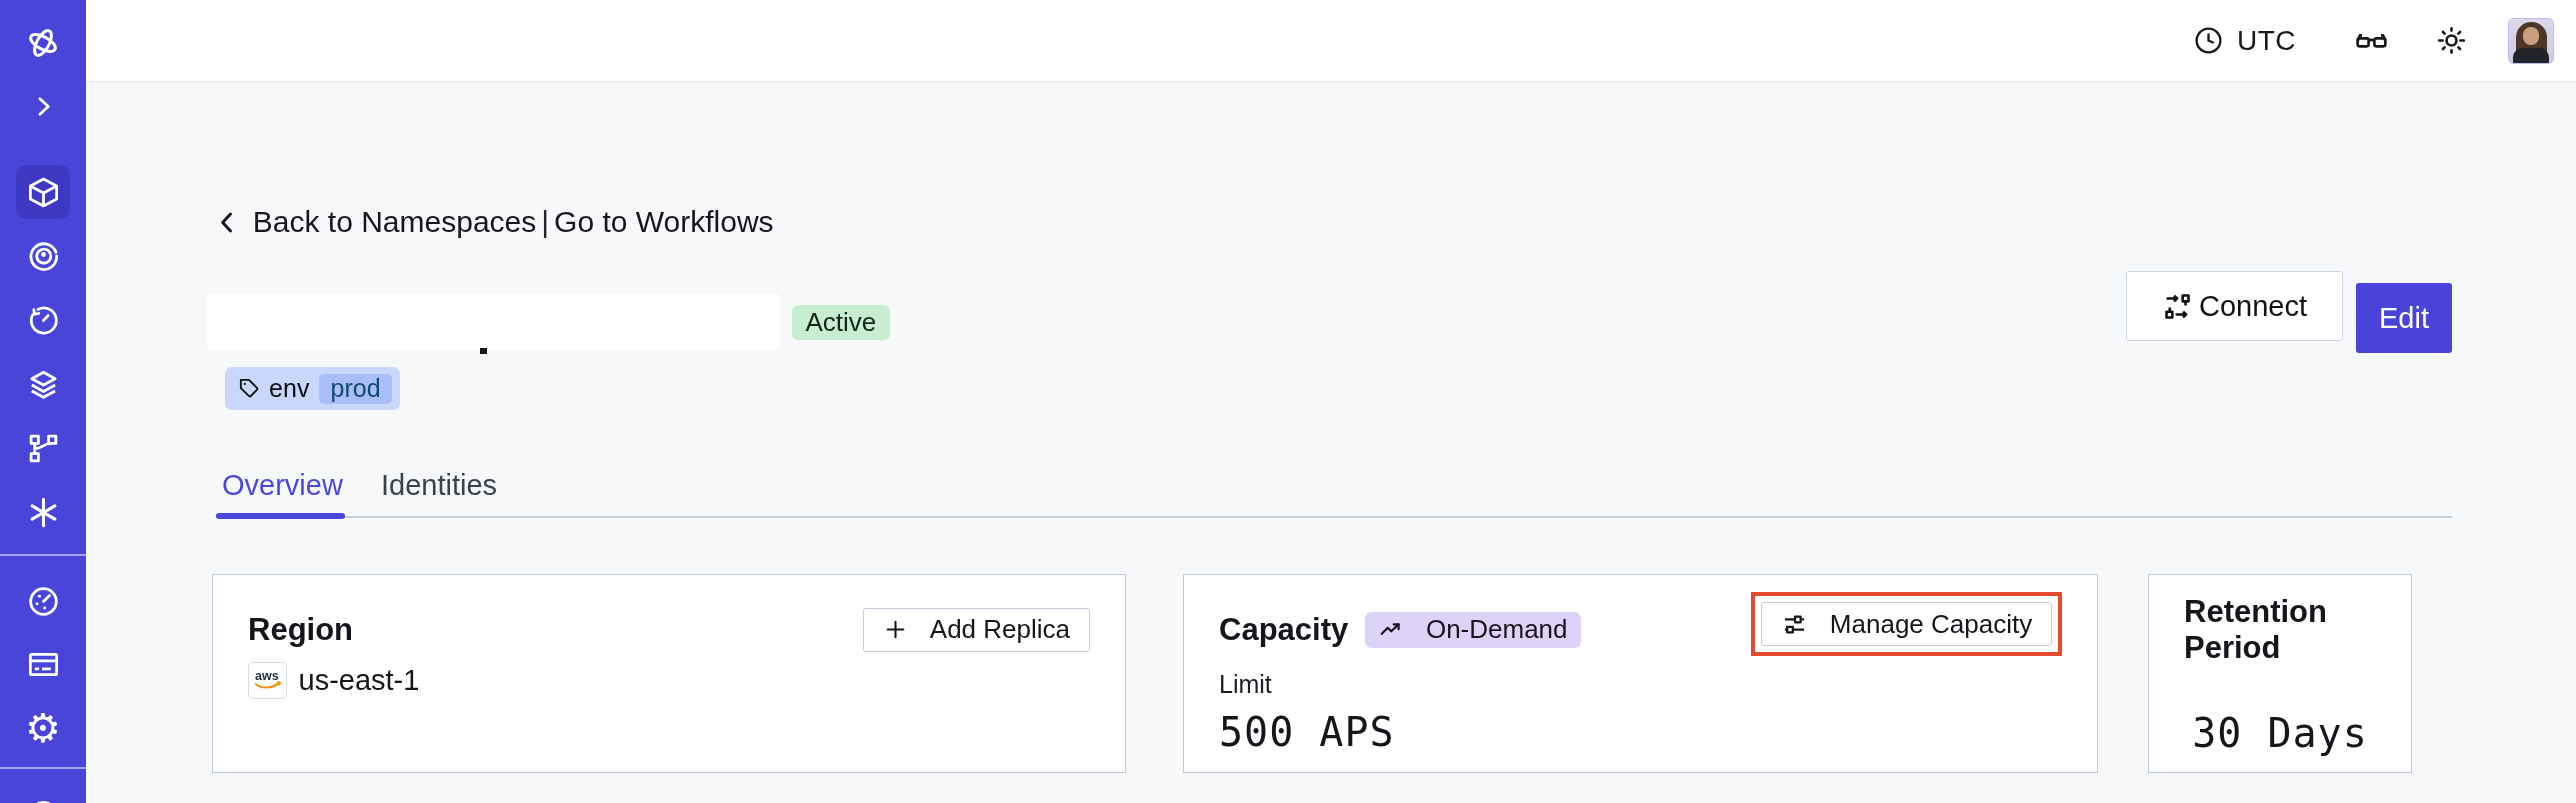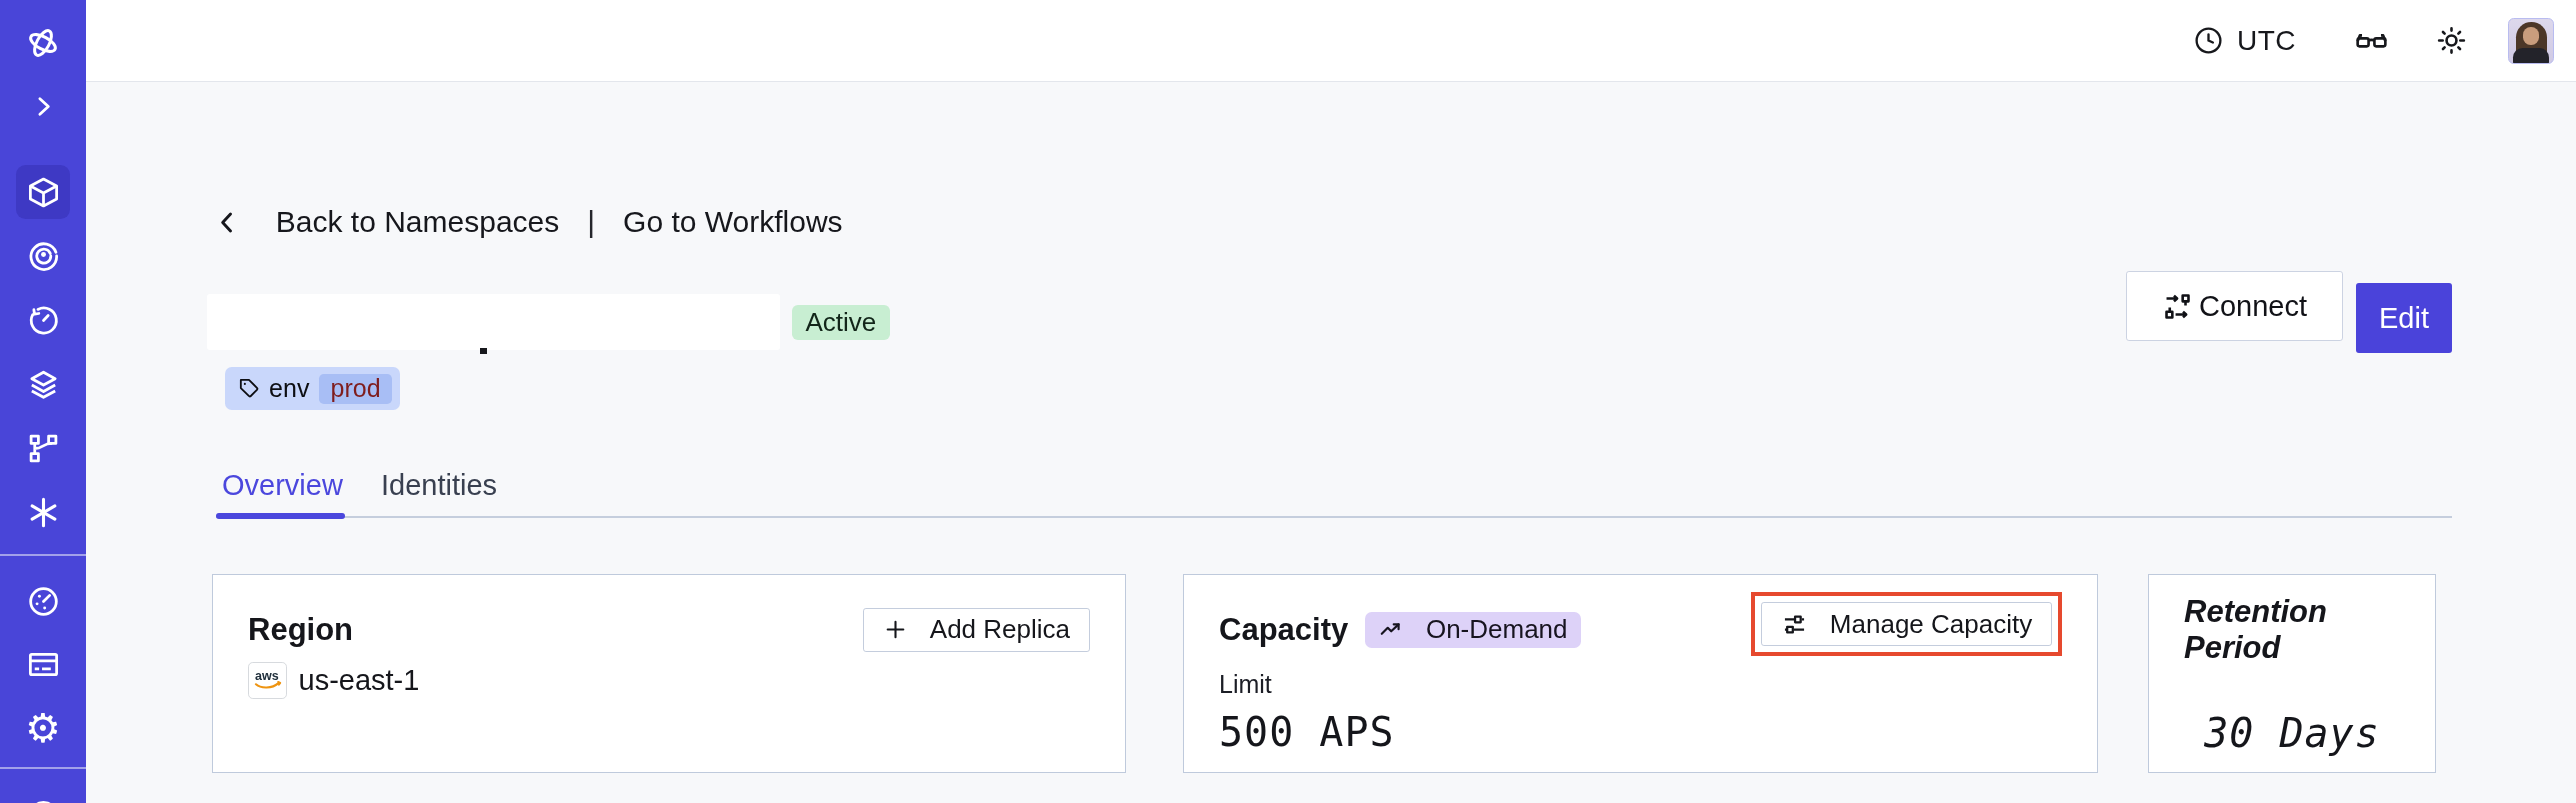--- a/index.html
+++ b/index.html
@@ -20,53 +20,53 @@
   .avatar .face{position:absolute;left:14.4px;top:8.6px;width:15.3px;height:18px;border-radius:7.7px;background:#c99d7d;}
   .avatar .body{position:absolute;left:3.8px;top:29px;width:36px;height:19px;border-radius:9.6px 9.6px 0 0;background:#23232a;}
   
   .sidebar{position:absolute;left:0;top:0;width:86px;height:804px;background:#4945d8;z-index:5;}
   .sb-item{position:absolute;left:0;width:86px;height:54px;display:flex;align-items:center;justify-content:center;cursor:pointer;}
   .sb-active-tile{position:absolute;left:16.3px;top:165px;width:54px;height:54px;border-radius:9.6px;background:#3e39c4;}
   .sb-divider{position:absolute;left:0;width:86px;height:1.9px;background:rgba(235,237,250,.55);}
   .sb-item svg{display:block;}
   .gear-glyph{font-size:40px;line-height:40px;color:#ffffff;}
   
-  .breadcrumb{position:absolute;left:213px;top:205px;display:flex;align-items:center;gap:28px;
+  .breadcrumb{position:absolute;left:213px;top:205px;display:flex;align-items:center;gap:5px;
               font-size:30px;font-weight:500;color:#16171c;}
   .crumb{cursor:pointer;}
   .crumb-sep{font-weight:400;color:#25262b;}
   .back-chevron{display:flex;align-items:center;margin-right:5.8px;cursor:pointer;}
   
   .name-redacted{position:absolute;left:207px;top:294px;width:573px;height:56px;background:#ffffff;border-radius:2.9px;}
   .name-artifact{position:absolute;left:480px;top:348px;width:6.7px;height:5.8px;background:#17181c;}
   .status-badge{position:absolute;left:792px;top:305px;height:35px;padding:0 13.4px;border-radius:5.8px;
                 background:#c8eed2;color:#122519;font-size:26px;display:flex;align-items:center;}
   .tag-pill{position:absolute;left:216px;top:367px;height:43px;border-radius:6.7px;background:#c9d7fb;
             display:flex;align-items:center;padding:0 7.7px 0 11.5px;gap:9.6px;cursor:pointer;margin-left:9px;}
   .tag-key{font-size:25px;color:#0d0e12;}
   .tag-chip{height:30px;border-radius:4.8px;background:#a8bef5;display:flex;align-items:center;
-            padding:0 11.5px;font-size:25px;color:#7f1d1d;}
+            padding:0 11.5px;font-size:25px;color:#0c4a6e;}
   
   .btn{box-sizing:border-box;display:flex;align-items:center;justify-content:center;cursor:pointer;gap:13.4px;}
   .btn-connect{position:absolute;left:2126px;top:271px;width:217px;height:70px;background:#ffffff;
                border:1.9px solid #ccd3e2;border-radius:2.9px;font-size:29px;font-weight:500;color:#111217;gap:6px;}
   .btn-edit{position:absolute;left:2356px;top:283px;width:96px;height:70px;background:#4a43da;
             border-radius:2.9px;font-size:29px;font-weight:500;color:#ffffff;border:none;}
   
   .tab{position:absolute;top:469px;font-size:29px;font-weight:500;cursor:pointer;}
   .tab-overview{left:222px;color:#4b47dd;}
   .tab-identities{left:381px;color:#394050;}
   .tab-rule{position:absolute;left:216px;top:516px;width:2236px;height:1.9px;background:#c5cedd;}
   .tab-underline{position:absolute;left:216px;top:513px;width:129px;height:5.8px;border-radius:2.9px;background:#4b47dd;}
   
   .card{position:absolute;top:574px;height:199px;background:#ffffff;border:1.9px solid #bfcadc;
         box-sizing:border-box;padding:32px 35px 0 35px;}
   .card-region{left:212px;width:914px;}
   .card-capacity{left:1183px;width:915px;}
-  .card-retention{left:2148px;width:288px;font-style:italic;}
+  .card-retention{left:2148px;width:264px;}
   .card-title-row{display:flex;align-items:center;height:45px;}
   .card-title{font-size:31px;font-weight:600;color:#15161b;}
   .card-label{font-size:25px;color:#1c1e26;margin-top:18px;}
   .value-row{display:flex;align-items:center;gap:11.5px;margin-top:9.6px;}
   .value-sans{font-size:29px;color:#15161b;}
   .value-mono{font-family:"DejaVu Sans Mono",monospace;font-size:40px;color:#15161b;letter-spacing:1px;text-align:center;}
   .retention-value{margin-top:58px;}
   .card-btn{box-sizing:border-box;height:44px;background:#fff;border:1.9px solid #c4cddd;border-radius:2.9px;
             display:flex;align-items:center;justify-content:center;gap:22px;padding:0 19px;
             font-size:26px;color:#15161b;cursor:pointer;}

